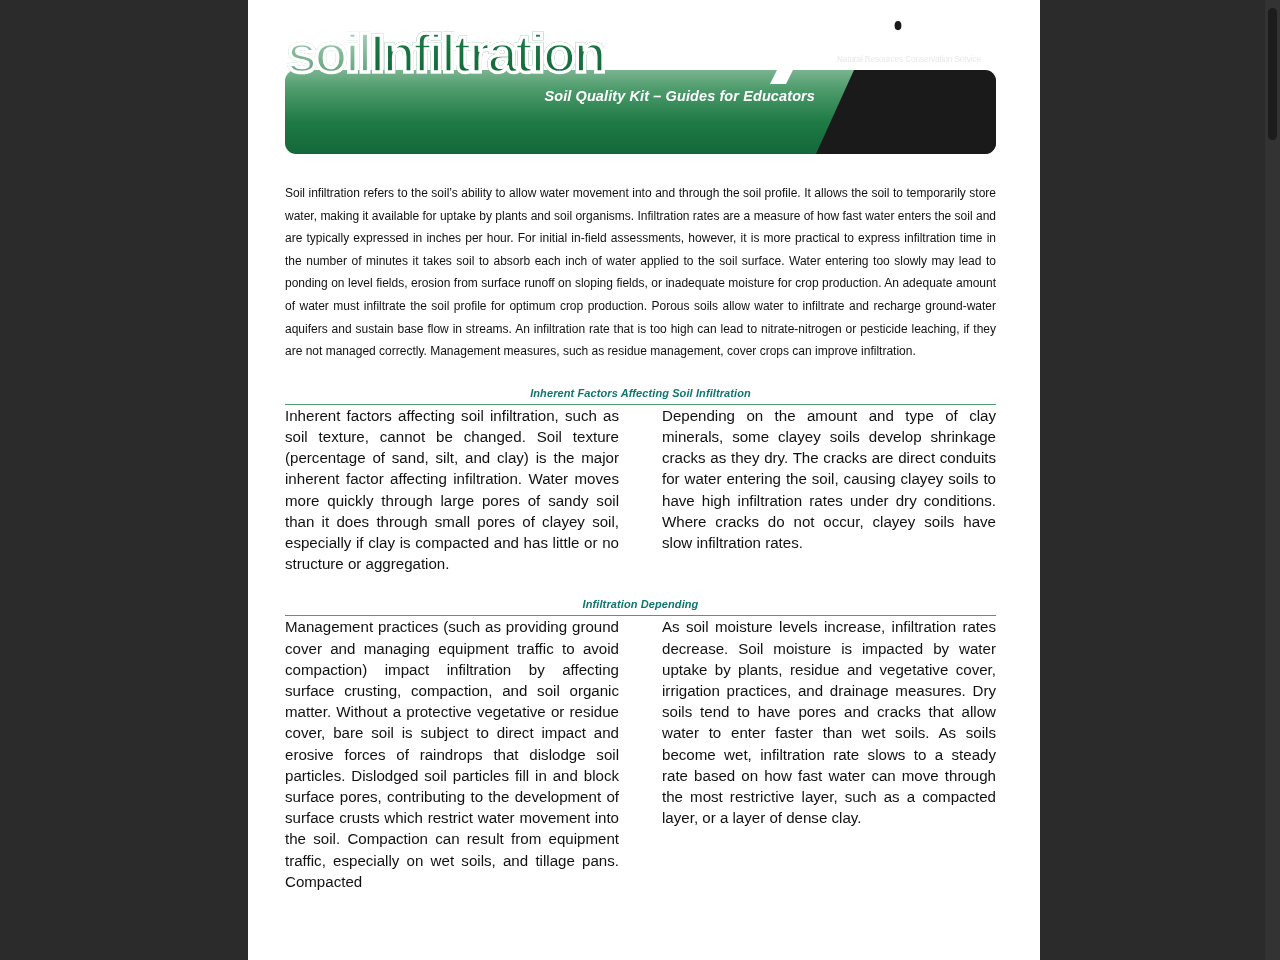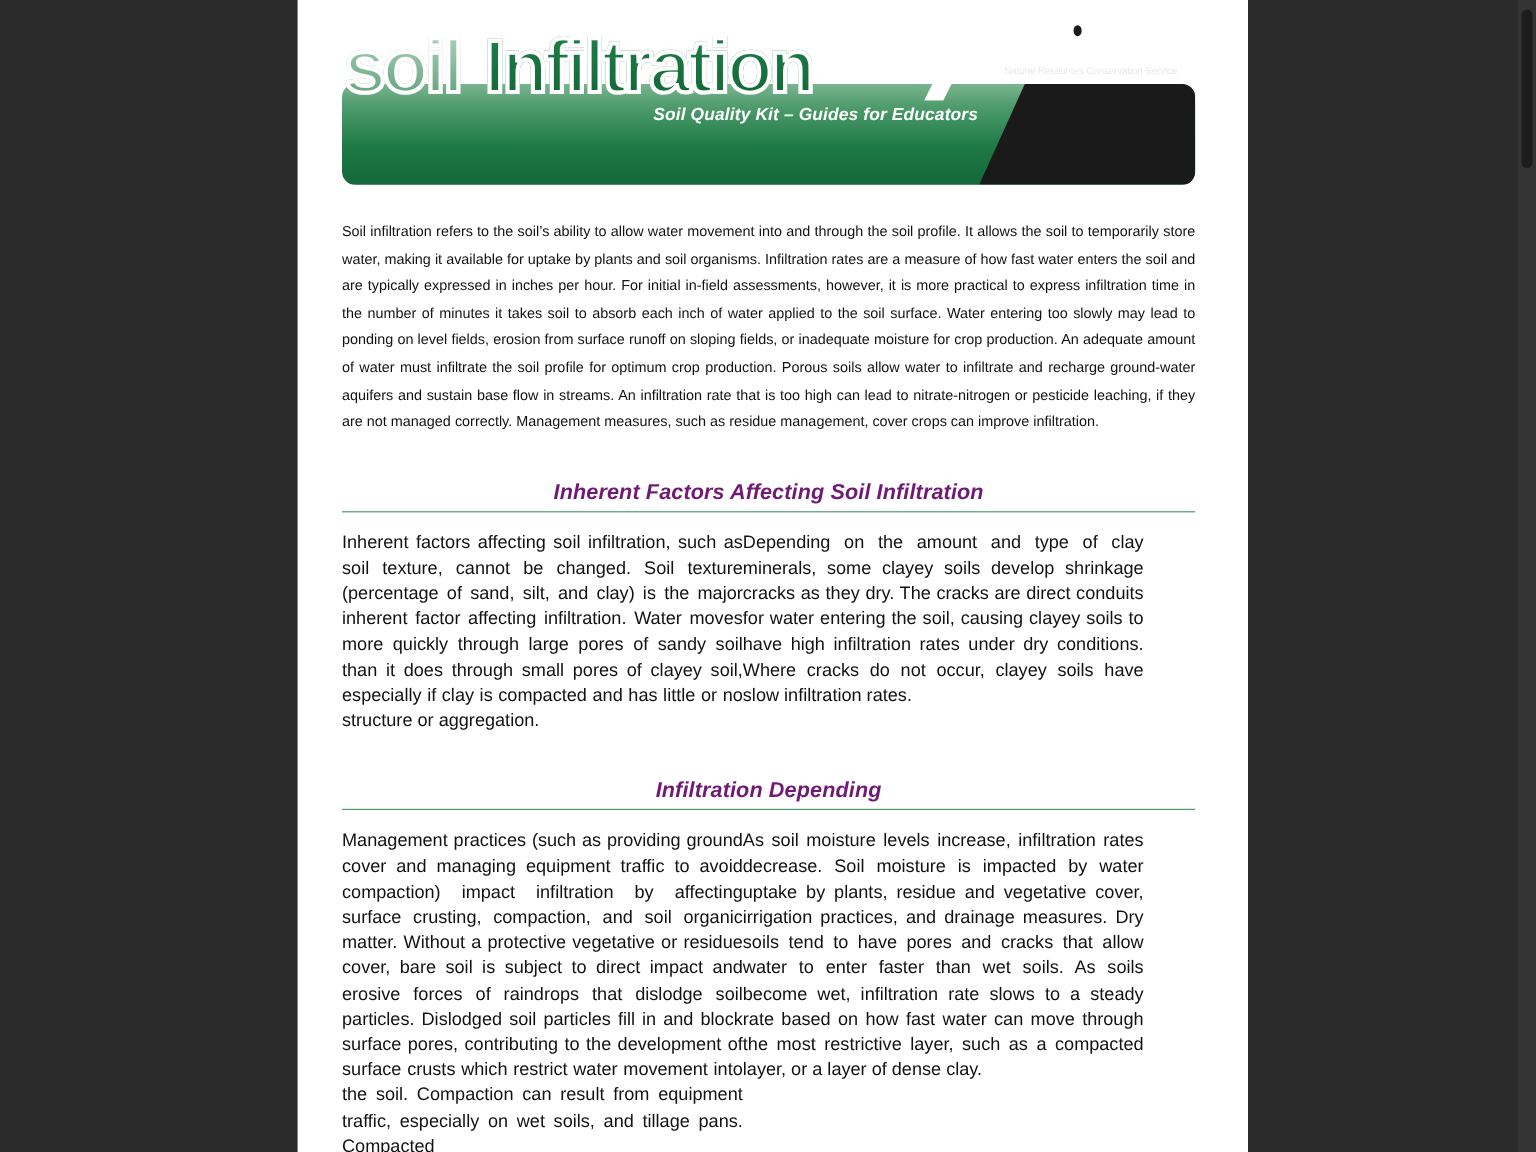--- a/index.html
+++ b/index.html
@@ -172,64 +172,64 @@
   .wordmark {
     position: absolute;
     left: 2px;
     top: 26px;
     white-space: nowrap;
     line-height: 1;
   }
   .word-soil, .word-infiltration {
     font-family: "Liberation Sans", sans-serif;
     font-weight: bold;
-    font-size: 62px;
+    font-size: 54px;
     letter-spacing: -2.5px;
     -webkit-text-stroke: 3.5px #ffffff;
     paint-order: stroke fill;
   }
   .word-soil {
     background: linear-gradient(to bottom, #b9d4c2 0%, #8fbfa2 40%, #54996f 100%);
     -webkit-background-clip: text;
     background-clip: text;
     color: transparent;
   }
   .word-infiltration {
     background: linear-gradient(to bottom, #1f8049 0%, #17713f 55%, #10642f 100%);
     -webkit-background-clip: text;
     background-clip: text;
     color: transparent;
-    margin-left: 20px;
+    margin-left: 0;
   }
 
   
   .intro {
     margin-top: 22px;
     font-size: 12px;
     line-height: 22.6px;
     color: #111111;
     text-align: justify;
     text-justify: inter-word;
   }
 
   .section-head {
-    margin-top: 37px;
+    margin-top: 24px;
     text-align: center;
-    font-size: 18px;
+    font-size: 11px;
     font-weight: bold;
     font-style: italic;
-    color: #701a75;
+    color: #0f766e;
     padding-bottom: 5px;
     border-bottom: 1.6px solid #4f9c6d;
     letter-spacing: 0.1px;
   }
 
   .cols {
     display: flex;
-    margin-top: 15px;
+    gap: 43px;
   }
   .col {
     width: 334px;
   }
   .col p {
     margin: 0 0 15px 0;
     font-size: 15.1px;
     line-height: 21.2px;
     color: #111111;
     text-align: justify;

